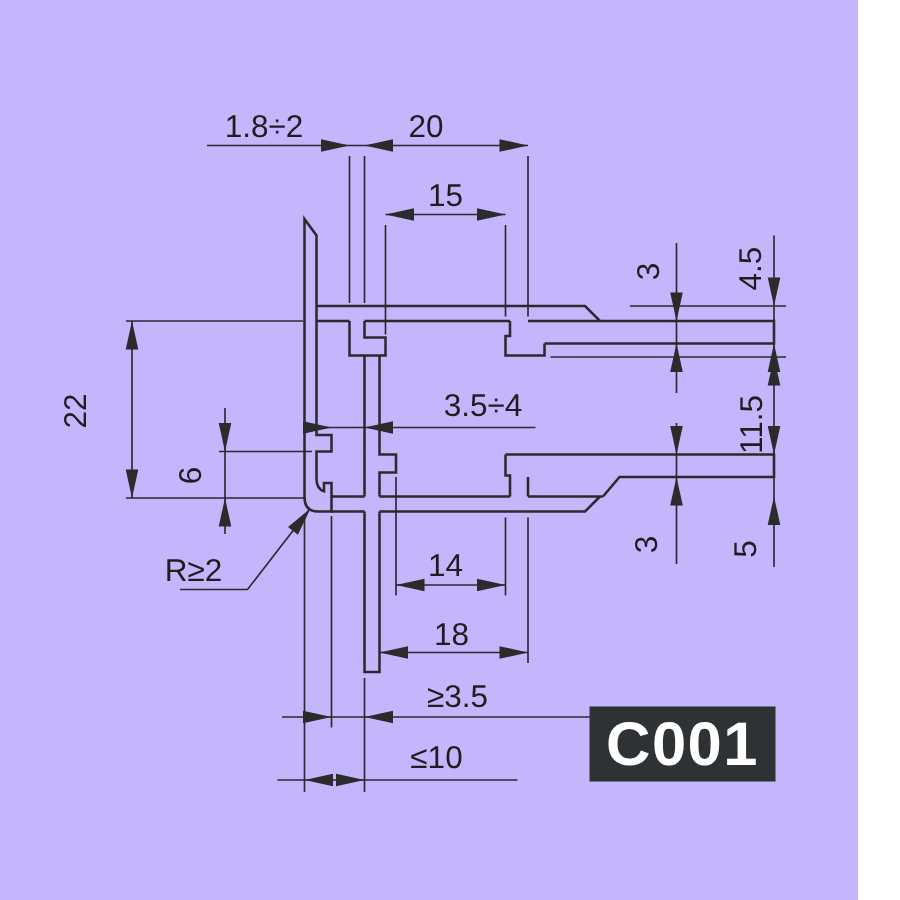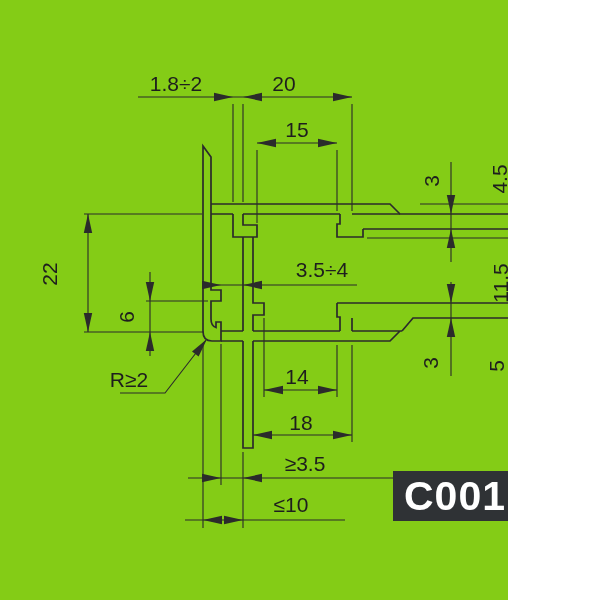--- a/index.html
+++ b/index.html
@@ -5,23 +5,23 @@
   html, body {
     margin: 0;
     padding: 0;
     background: #ffffff;
     width: 600px;
     height: 600px;
     font-family: "Liberation Sans", sans-serif;
   }
   .stage {
     position: relative;
-    width: 508px;
+    width: 572px;
     height: 600px;
-    background: #84cc16;
+    background: #c4b5fd;
     overflow: hidden;
   }
   svg { display: block; }
   .profile-line {
     fill: none;
     stroke: #2b2b2b;
     stroke-width: 1.7;
     stroke-linejoin: miter;
     stroke-linecap: butt;
   }

